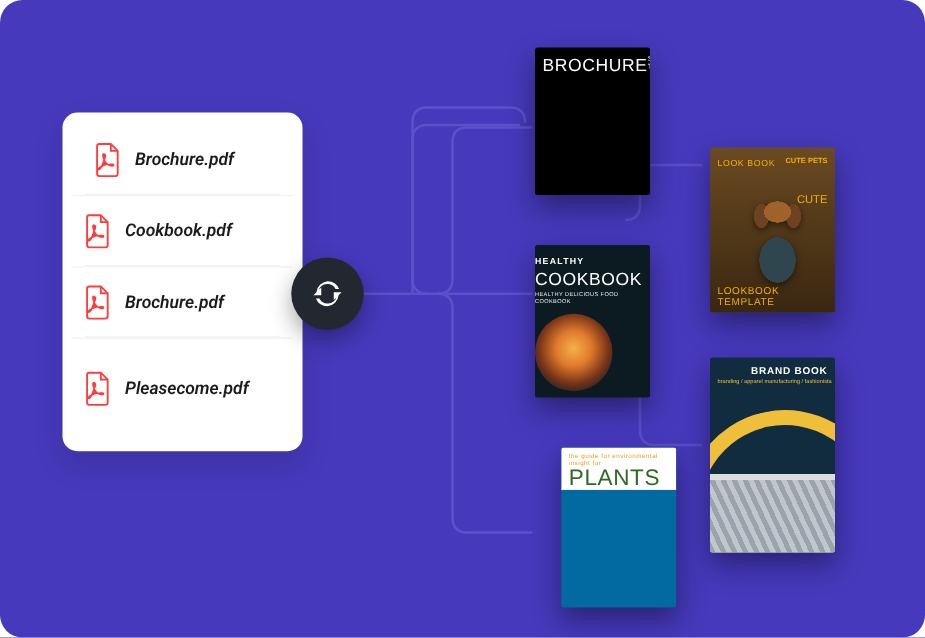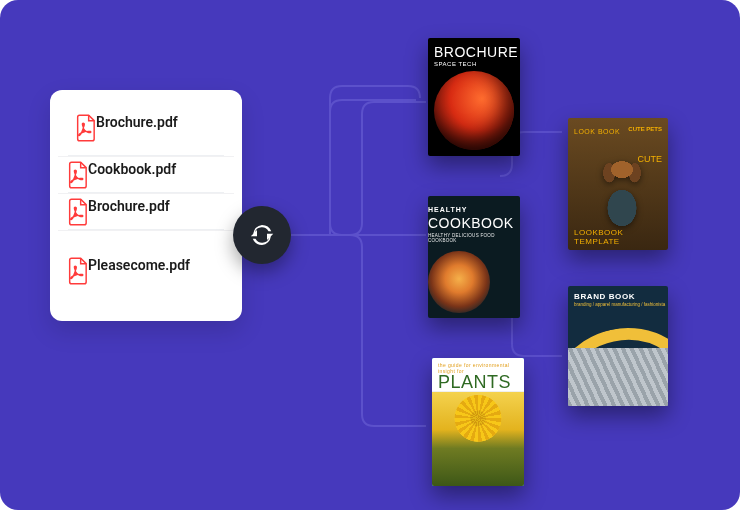--- a/index.html
+++ b/index.html
@@ -20,28 +20,29 @@
       top: 90px;
       width: 192px;
       background: #fff;
       border-radius: 12px;
       padding: 10px 0;
       box-shadow: 0 10px 24px rgba(0,0,0,0.14);
     }
 
     .file-row {
       display: flex;
-      align-items: flex-start;
-      gap: 0;
+      align-items: center;
+      gap: 12px;
       padding: 14px 16px;
+      font-style: italic;
     }
     .file-row:not(:last-child) {
       border-bottom: 1px solid #f1f1f3;
       margin: 0 8px;
-      padding: 4px 8px;
+      padding: 14px 8px;
     }
     .file-row:last-child { padding: 26px 16px; }
     .file-row:first-child { padding: 14px 16px; }
 
     .file-row { position: relative; }
     .file-row::after {
       content: "";
       position: absolute;
       left: 10px; right: 10px; bottom: 0;
       height: 1px;
@@ -82,21 +83,21 @@
     
     .connectors { position: absolute; left: 290px; top: 58px; width: 310px; height: 410px; z-index: 0; }
 
     .cover {
       position: absolute;
       box-shadow: 0 10px 22px rgba(0,0,0,0.4);
       border-radius: 2px;
       overflow: hidden;
       z-index: 2;
       display: flex;
-      flex-direction: column;
+      flex-direction: row;
       color: #fff;
       font-family: Impact, Haettenschweiler, "Arial Narrow Bold", sans-serif;
     }
 
     .cover-brochure { left: 428px; top: 38px; width: 92px; height: 118px; background: #000; padding: 6px; }
     .cover-brochure .title { font-size: 14px; letter-spacing: 0.5px; }
     .cover-brochure .sub { font-size: 6px; letter-spacing: 0.5px; margin-top: 1px; }
     .cover-brochure .planet {
       margin-top: 4px; width: 80px; height: 80px; border-radius: 50%;
       background: radial-gradient(circle at 60% 35%, #ff6d2f 0%, #d92c13 45%, #611109 78%, #230402 100%);
@@ -106,21 +107,21 @@
 
     .cover-cookbook { left: 428px; top: 196px; width: 92px; height: 122px; background: #0b1b21; display:flex; flex-direction:column; padding-top:10px; }
     .cover-cookbook .pre { font-size: 7px; letter-spacing: 1px; font-family: Arial, sans-serif; font-weight: 700; }
     .cover-cookbook .title { font-size: 14px; letter-spacing: 0.5px; margin-top: 2px; }
     .cover-cookbook .sub { font-size: 4.5px; letter-spacing: 0.3px; margin-top: 2px; font-family: Arial, sans-serif; opacity:.9; }
     .cover-cookbook .dish {
       margin-top: 8px; width: 62px; height: 62px; border-radius: 50%;
       background: radial-gradient(circle at 50% 45%, #f5b04a 0%, #e07b2d 30%, #7a3418 60%, #1d2428 80%, #0b1b21 100%);
     }
 
-    .cover-plants { left: 432px; top: 358px; width: 92px; height: 128px; background: #5eead4; padding:0; color:#222; }
+    .cover-plants { left: 449px; top: 358px; width: 92px; height: 128px; background: #0369a1; padding:0; color:#222; }
     .cover-plants .top { height: 34px; background: #fff; border-bottom: 1px solid #efefef; padding: 4px 6px; }
     .cover-plants .tag { font-size: 5px; color:#e19e1a; letter-spacing:.4px; font-family: Arial, sans-serif; }
     .cover-plants .title { font-size: 18px; color:#2f6a23; letter-spacing:.5px; line-height: 0.95; }
     .cover-plants .flower {
       height: 94px;
       background:
         radial-gradient(circle at 50% 28%, #3c2a0f 0 9%, transparent 10%),
         radial-gradient(circle at 50% 28%, #f8cf2b 0 28%, transparent 29%),
         linear-gradient(#f4d24e, #e3b31e 40%, #6f7b22 60%, #3d5717 100%);
       position: relative;
@@ -143,21 +144,21 @@
       position:absolute; left:22px; top:34px; width:64px; height:80px;
       background:
         radial-gradient(ellipse 18px 14px at 50% 22%, #a0622b 0 60%, transparent 61%),
         radial-gradient(ellipse 10px 16px at 30% 26%, #6d4220 0 60%, transparent 61%),
         radial-gradient(ellipse 10px 16px at 70% 26%, #6d4220 0 60%, transparent 61%),
         radial-gradient(ellipse 24px 30px at 50% 70%, #30464e 0 60%, transparent 61%);
       filter: drop-shadow(0 2px 3px rgba(0,0,0,.5));
     }
     .cover-pets .footer { position:absolute; left:6px; bottom:4px; font-size:8px; color:#f4b000; letter-spacing:.5px; }
 
-    .cover-brand { left: 568px; top: 286px; width: 100px; height: 120px; background: linear-gradient(#122c3f 0 60%, #ddd 60%); padding:6px; }
+    .cover-brand { left: 568px; top: 286px; width: 100px; height: 156px; background: linear-gradient(#122c3f 0 60%, #ddd 60%); padding:6px;justify-content:flex-end; }
     .cover-brand .title { font-size: 8px; color:#fff; letter-spacing:.6px; font-family: Arial, sans-serif; font-weight:800;}
     .cover-brand .strip { position:absolute; left:6px; top:16px; font-size:4.5px; color:#f0bf39; font-family: Arial, sans-serif; }
     .cover-brand .swoosh {
       position:absolute; left:-20px; top:42px; width:160px; height:160px;
       border: 12px solid #f0bf39; border-radius:50%;
       clip-path: inset(0 0 70% 0);
       transform: rotate(-12deg);
     }
     .cover-brand .photo {
       position:absolute; left:0; right:0; bottom:0; height:58px;

